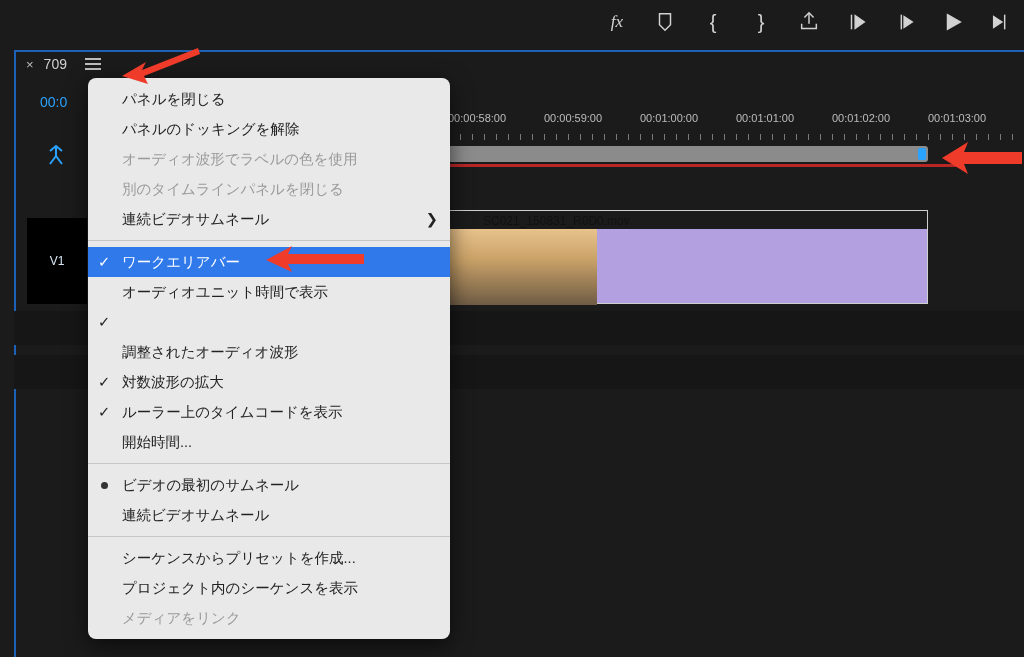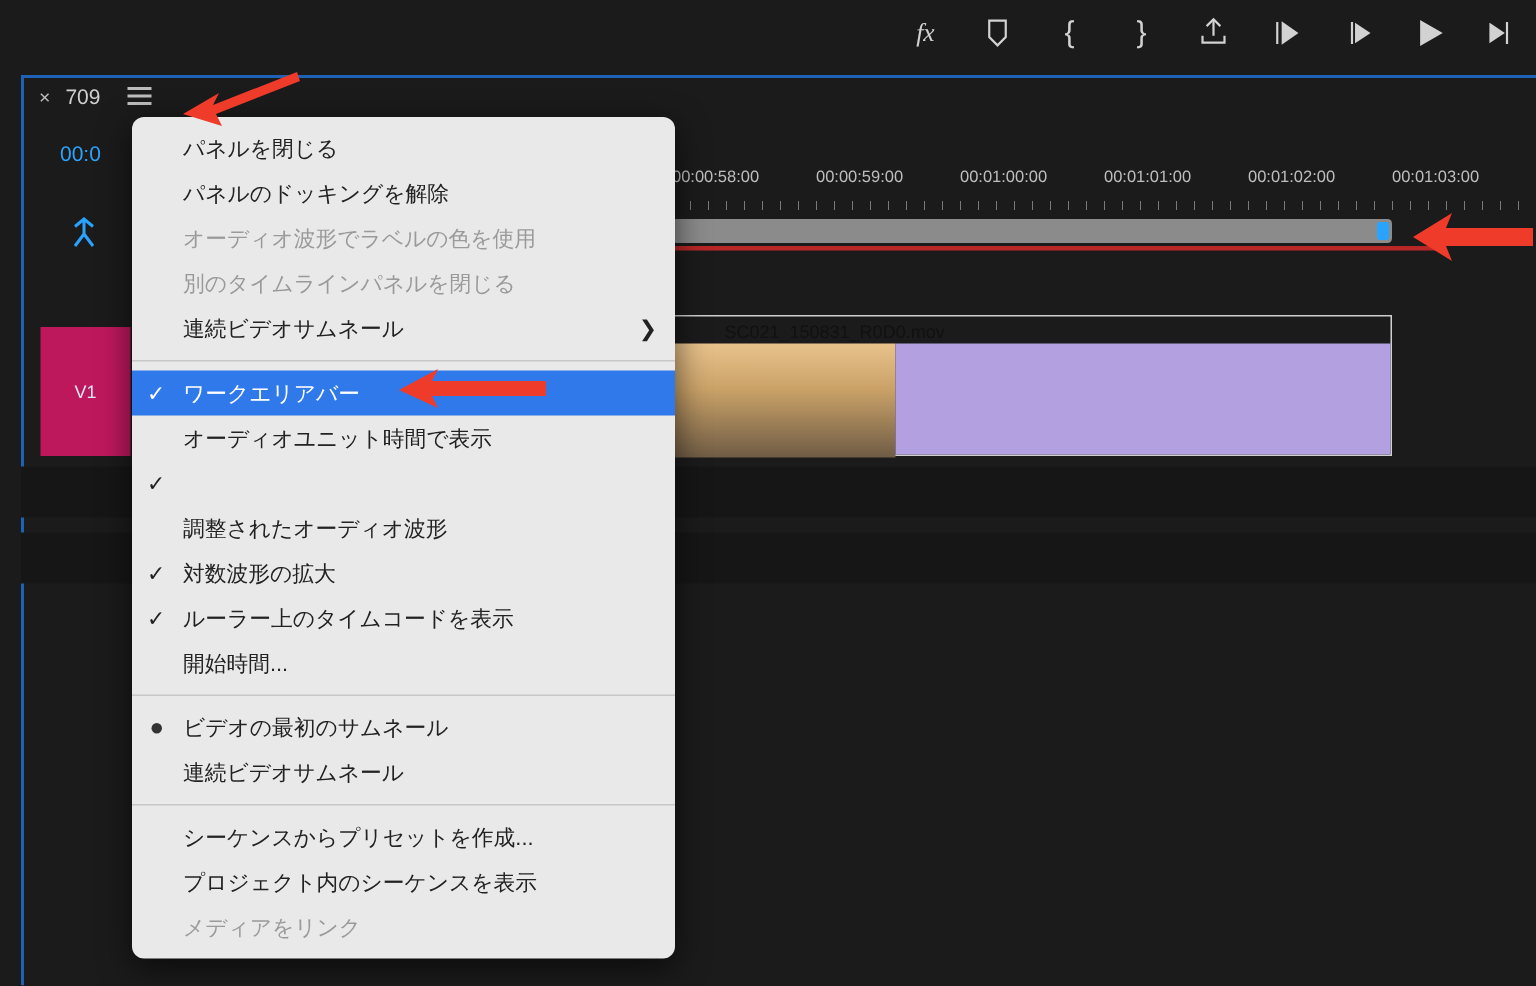--- a/index.html
+++ b/index.html
@@ -15,21 +15,21 @@
   .panel-frame { position:absolute; left:14px; top:50px; right:0; bottom:0; border:2px solid #1e62b8; border-right:none; border-bottom:none; }
   .panel-tabbar { position:absolute; left:14px; top:50px; height:28px; display:flex; align-items:center; gap:10px; color:#cfcfcf; }
   .panel-tabbar .close-x { margin-left:12px; font-size:13px; color:#bdbdbd;}
   .panel-tabbar .tab-title{ font-size:14px; }
   .panel-tabbar .hamburger{ width:16px; height:12px; display:flex; flex-direction:column; justify-content:space-between; margin-left:8px;}
   .panel-tabbar .hamburger span{ display:block; height:2px; background:#bdbdbd;}
 
   .timecode { position:absolute; left:40px; top:94px; color:#2aa3ff; font-size:14px; }
   .tool-icon { position:absolute; left:44px; top:144px; color:#2aa3ff; }
 
-  .track-head { position:absolute; left:27px; top:218px; width:60px; height:86px; background:#be185d; display:flex; align-items:center; justify-content:center; color:#d8e6f4; font-size:12px;}
+  .track-head { position:absolute; left:27px; top:218px; width:60px; height:86px; background:#000000; display:flex; align-items:center; justify-content:center; color:#d8e6f4; font-size:12px;}
 
   .track-dark1{ position:absolute; left:14px; right:0; top:311px; height:34px; background:#161616;}
   .track-dark2{ position:absolute; left:14px; right:0; top:355px; height:34px; background:#161616;}
 
   
   .ruler-area{ position:absolute; left:448px; right:0; top:108px; height:58px;}
   .ruler-labels{ position:absolute; left:0; right:0; top:4px; height:18px; display:flex; }
   .ruler-labels span{ font-size:11px; color:#bdbdbd; width:96px; flex:0 0 96px;}
   .ticks{ position:absolute; left:0; right:0; top:24px; height:8px;
     background-image:linear-gradient(#7a7a7a,#7a7a7a);

